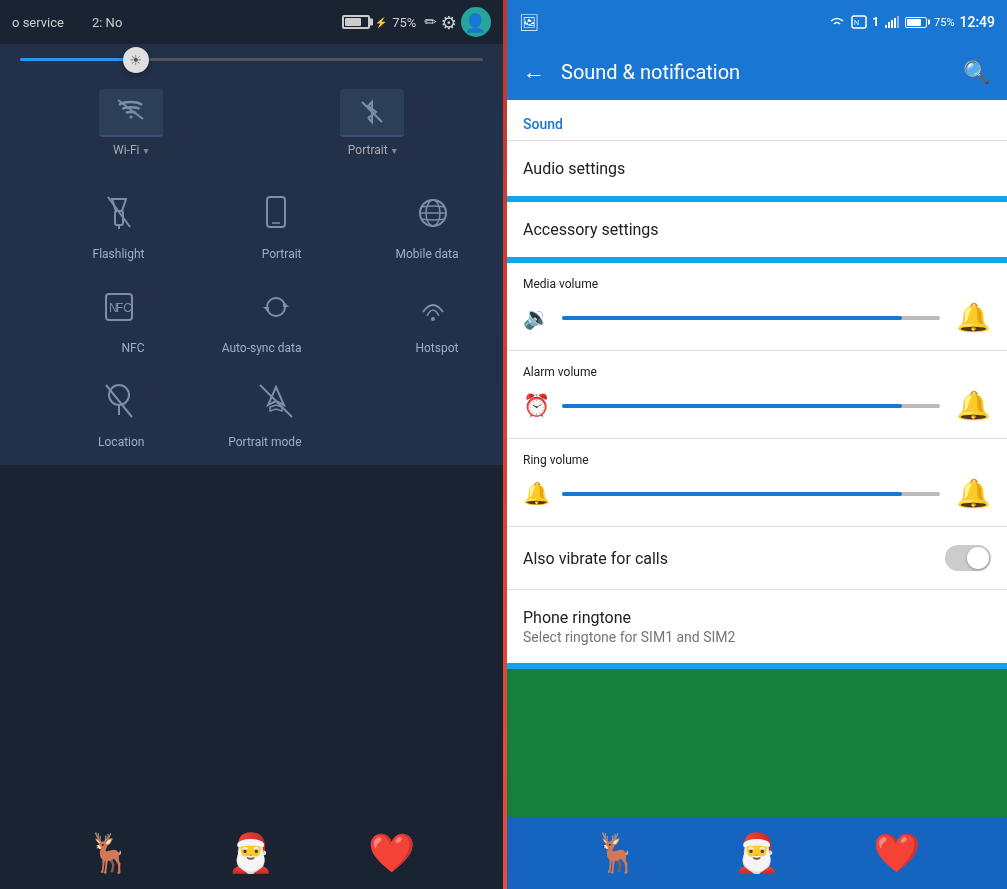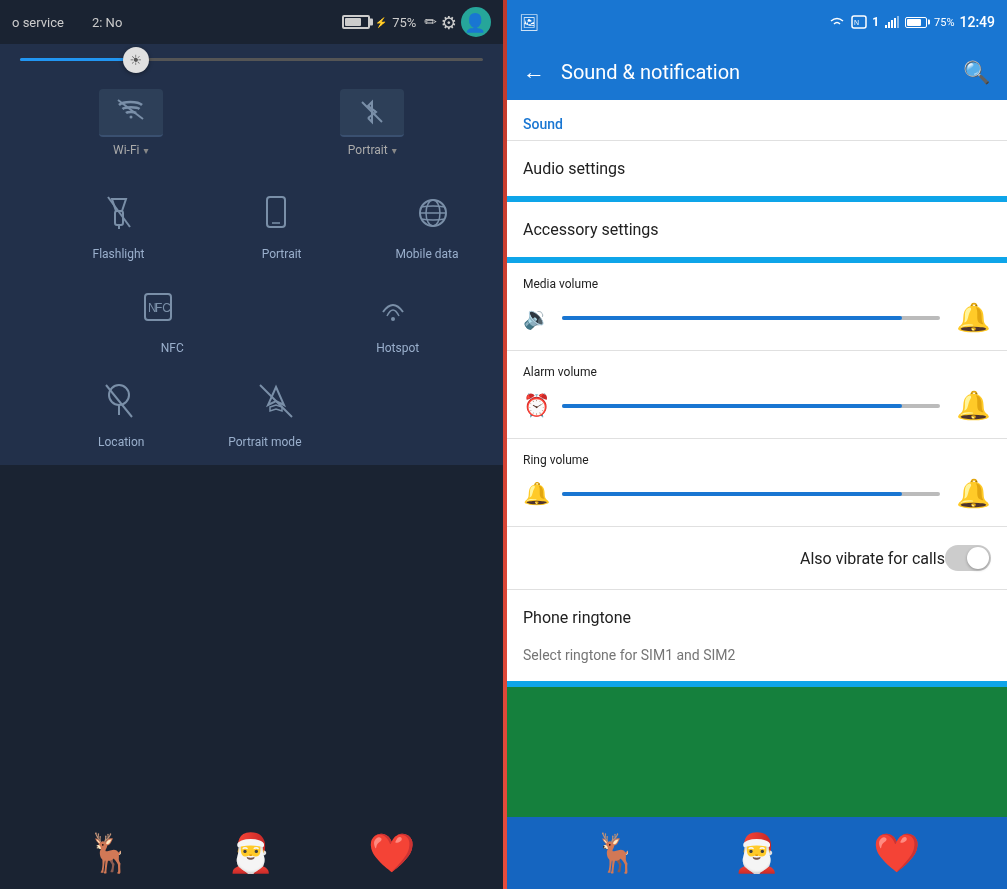--- a/index.html
+++ b/index.html
@@ -376,21 +376,21 @@
       border-bottom: 6px solid #0ea5e9;
       cursor: pointer;
     }
     .settings-item-title {
       font-size: 16px;
       color: #212121;
     }
     .settings-item-subtitle {
       font-size: 14px;
       color: #757575;
-      margin-top: 20px;
+      margin-top: 2px;
     }
 
     
     .volume-item {
       background: white;
       padding: 14px 16px 16px;
       border-bottom: 1px solid #e0e0e0;
     }
     .volume-title {
       font-size: 12px;
@@ -426,21 +426,21 @@
       margin-left: 4px;
     }
 
     
     .toggle-setting-item {
       background: white;
       padding: 18px 16px;
       border-bottom: 1px solid #e0e0e0;
       display: flex;
       align-items: center;
-      justify-content: flex-end;
+      justify-content: space-between;
     }
     .toggle-setting-title {
       font-size: 16px;
       color: #212121;
     }
     .toggle-switch {
       width: 46px;
       height: 26px;
       background: #ccc;
       border-radius: 13px;
@@ -587,20 +587,31 @@
             <rect x="4" y="4" width="26" height="26" rx="3" stroke="#7a8fa8" stroke-width="2" fill="none"></rect>
             <text x="7" y="22" font-size="12" fill="#7a8fa8" font-family="Arial">N</text>
             <text x="14" y="22" font-size="12" fill="#7a8fa8" font-family="Arial">FC</text>
           </svg>
         </div>
         <span class="icon-label">NFC</span>
       </div>
       <div class="icon-item">
         <div class="icon-circle">
           <svg width="34" height="34" viewBox="0 0 34 34" fill="none">
+            <path d="M8,17 A9,9 0 0,1 26,17" stroke="#7a8fa8" stroke-width="2" fill="none"></path>
+            <path d="M26,17 A9,9 0 0,1 8,17" stroke="#7a8fa8" stroke-width="2" fill="none"></path>
+            <polygon points="24,11 30,17 24,17" fill="#7a8fa8"></polygon>
+            <polygon points="10,23 4,17 10,17" fill="#7a8fa8"></polygon>
+          </svg>
+        </div>
+        <span class="icon-label">Auto-sync data</span>
+      </div>
+      <div class="icon-item">
+        <div class="icon-circle">
+          <svg width="34" height="34" viewBox="0 0 34 34" fill="none">
             <path d="M7,22 Q17,8 27,22" stroke="#7a8fa8" stroke-width="2" fill="none"></path>
             <path d="M11,26 Q17,14 23,26" stroke="#7a8fa8" stroke-width="1.5" fill="none"></path>
             <circle cx="17" cy="29" r="2" fill="#7a8fa8"></circle>
           </svg>
         </div>
         <span class="icon-label">Hotspot</span>
       </div>
     </div>
 
     <div class="icon-row">

